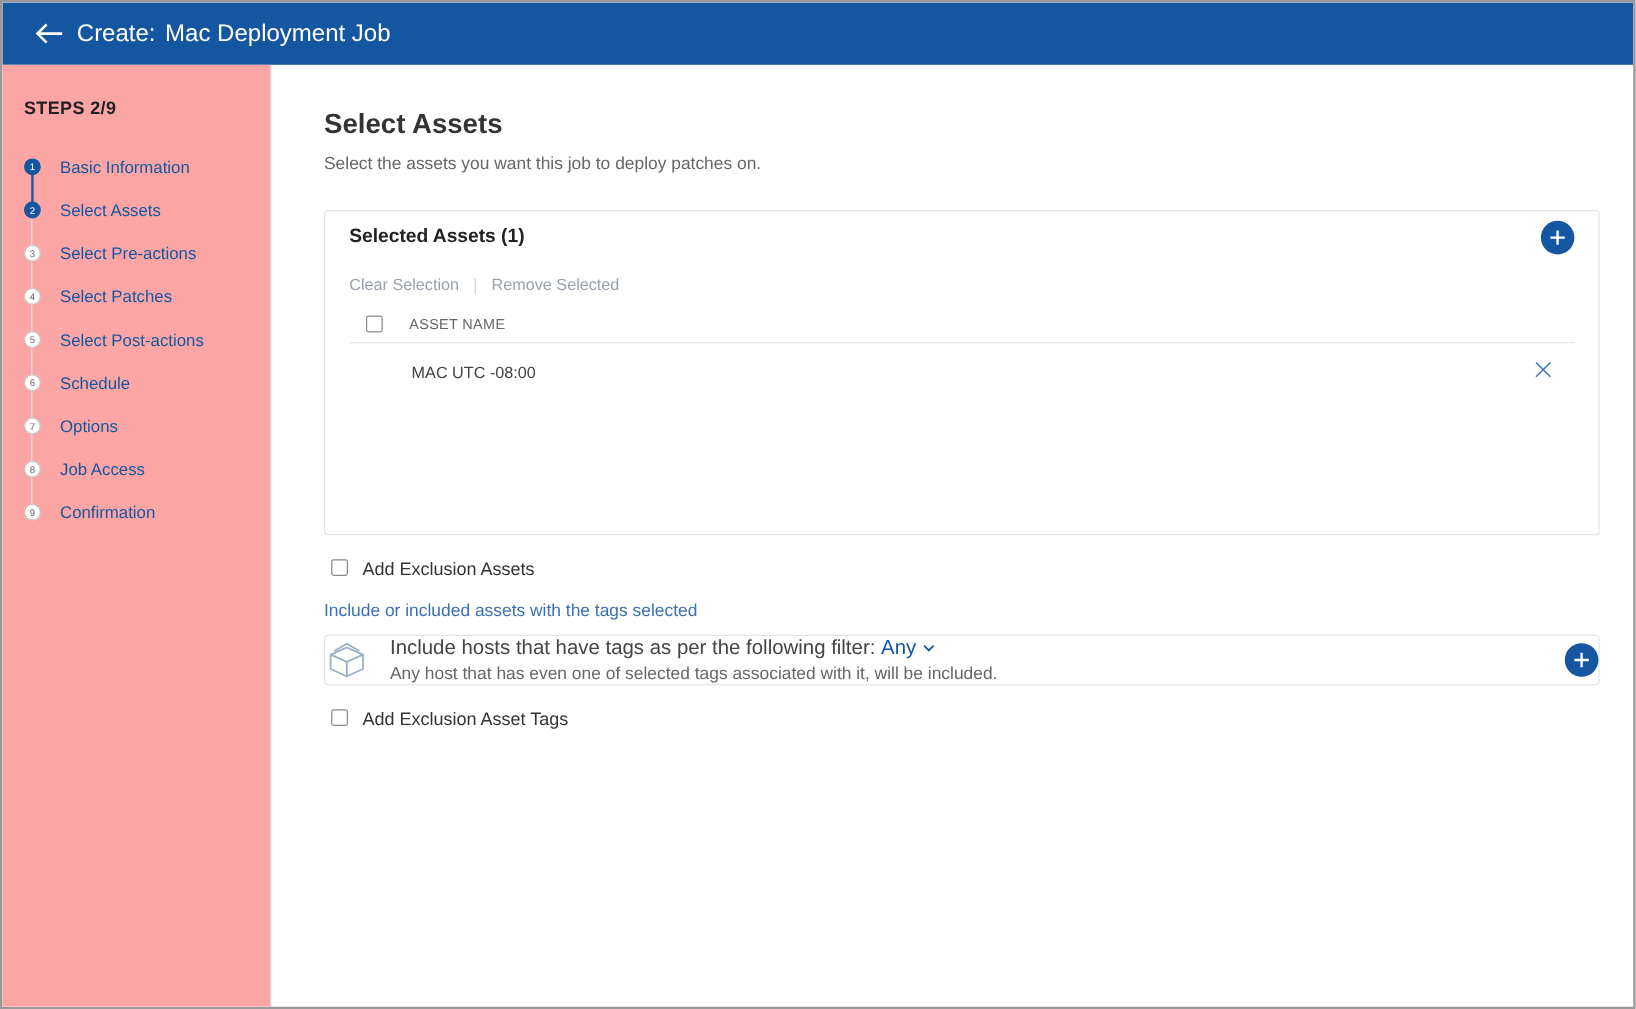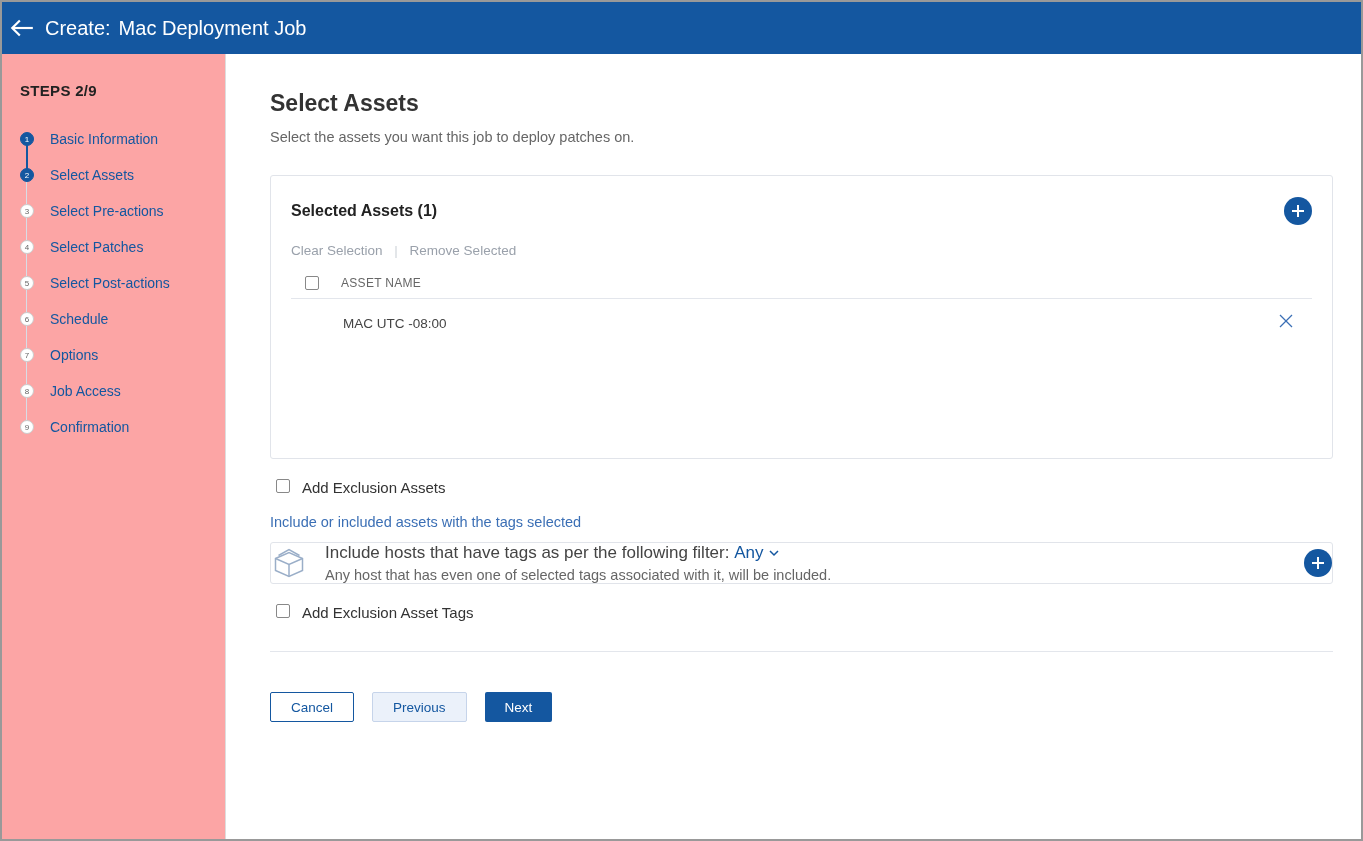--- a/index.html
+++ b/index.html
@@ -1,34 +1,34 @@
 <!DOCTYPE html>
 <html><head>
   <meta charset="utf-8">
   <style>
     *{box-sizing:border-box;margin:0;padding:0;font-family:"Segoe UI",Arial,sans-serif}
     body{background:#fff;border:2px solid #999;width:1363px;height:841px;overflow:hidden}
-    .header{background:#1457A0;height:52px;display:flex;align-items:center;padding:0 7px;color:#fff}
+    .header{background:#1457A0;height:52px;display:flex;align-items:center;padding:0 26px;color:#fff}
     .back-arrow{width:26px;height:26px;margin-right:10px;cursor:pointer}
     .header-create{font-size:20px;font-weight:400;margin-right:8px}
     .header-title{font-size:20px;font-weight:400}
     .body{display:flex;height:calc(100% - 52px)}
     .sidebar{width:224px;background:#fca5a5;border-right:1px solid #ddd;padding:28px 18px}
     .steps-label{font-size:15px;font-weight:600;color:#222;letter-spacing:.3px;font-family:Arial,sans-serif}
     .steps-list{margin-top:22px;position:relative}
     .step{display:flex;align-items:center;height:36px;cursor:pointer}
     .step-connector{position:absolute;left:6px;top:12px;bottom:12px;width:1px;background:#d8dde6;z-index:0}
     .step-num{width:14px;height:14px;border-radius:50%;background:#fff;border:1px solid #ccc;color:#666;font-size:8px;display:flex;align-items:center;justify-content:center;margin-right:16px;z-index:1;flex-shrink:0}
     .step.done .step-num,.step.active .step-num{background:#1457A0;border-color:#1457A0;color:#fff}
     .step-label{font-size:14px;color:#1457A0}
     .conn-done{position:absolute;left:6px;top:12px;height:36px;width:2px;background:#1457A0;z-index:1}
     .main{flex:1;overflow:auto;padding:36px 28px 20px 44px}
     .page-title{font-size:23px;color:#333;margin-bottom:12px}
     .page-sub{font-size:14.5px;color:#666;margin-bottom:30px}
-    .panel{border:1px solid #e1e4ea;border-radius:3px;padding:21px 20px 110px;margin-bottom:20px}
+    .panel{border:1px solid #e1e4ea;border-radius:3px;padding:8px 20px 110px;margin-bottom:20px}
     .panel-head{display:flex;align-items:center;justify-content:space-between}
     .panel-title{font-size:16px;font-weight:700;color:#222}
     .plus-btn{width:28px;height:28px;border-radius:50%;background:#1457A0;color:#fff;display:flex;align-items:center;justify-content:center;cursor:pointer;font-size:18px}
     .panel-actions{margin-top:18px;margin-bottom:10px;font-size:13.5px;color:#9aa1ab}
     .panel-actions span{cursor:default}
     .divider{display:inline-block;margin:0 8px;color:#d0d4da}
     .tbl{width:100%}
     .tbl-head{display:flex;align-items:center;padding:8px 14px;border-bottom:1px solid #e3e6ec}
     .chk{width:14px;height:14px;border:1.5px solid #888;border-radius:2px;cursor:pointer;flex-shrink:0;background:#fff}
     .th{font-size:12px;color:#666;letter-spacing:.3px;margin-left:22px}
@@ -175,19 +175,14 @@
             <line x1="1" y1="7" x2="13" y2="7"></line>
           </svg>
       </div>
     </section>
 
     <div class="chk-row">
       <div class="chk"></div>
       <span class="lbl">Add Exclusion Asset Tags</span>
     </div>
 
-    <div class="footer-line">
-      <button class="btn btn-outline">Cancel</button>
-      <button class="btn btn-prev">Previous</button>
-      <button class="btn btn-primary">Next</button>
-    </div>
   </main>
 </div>
 
 </body></html>

